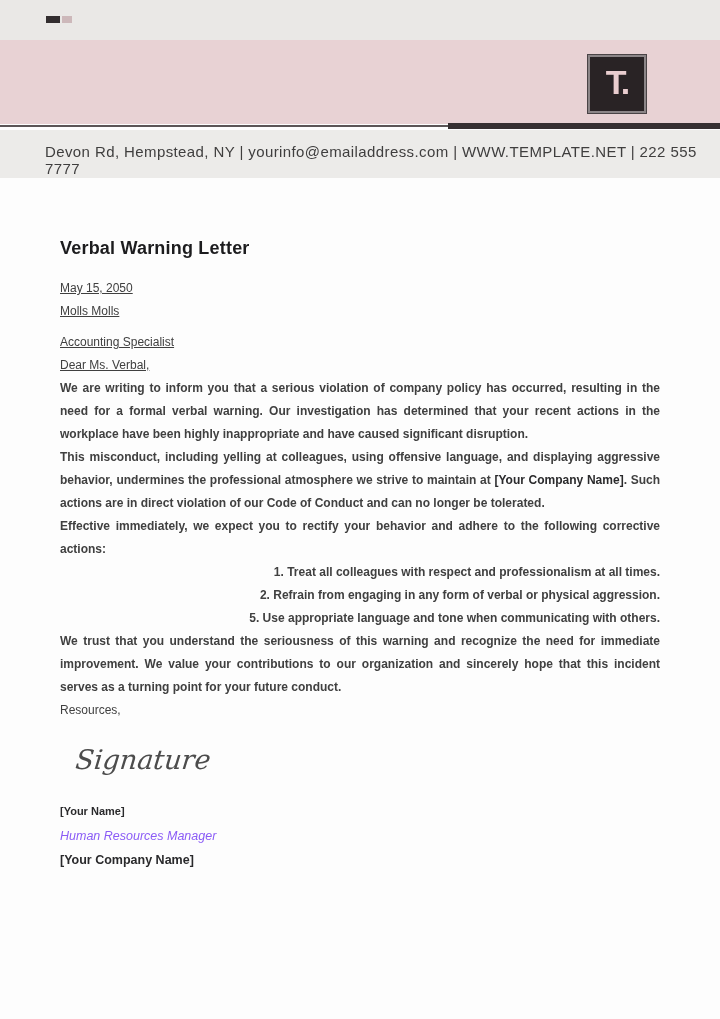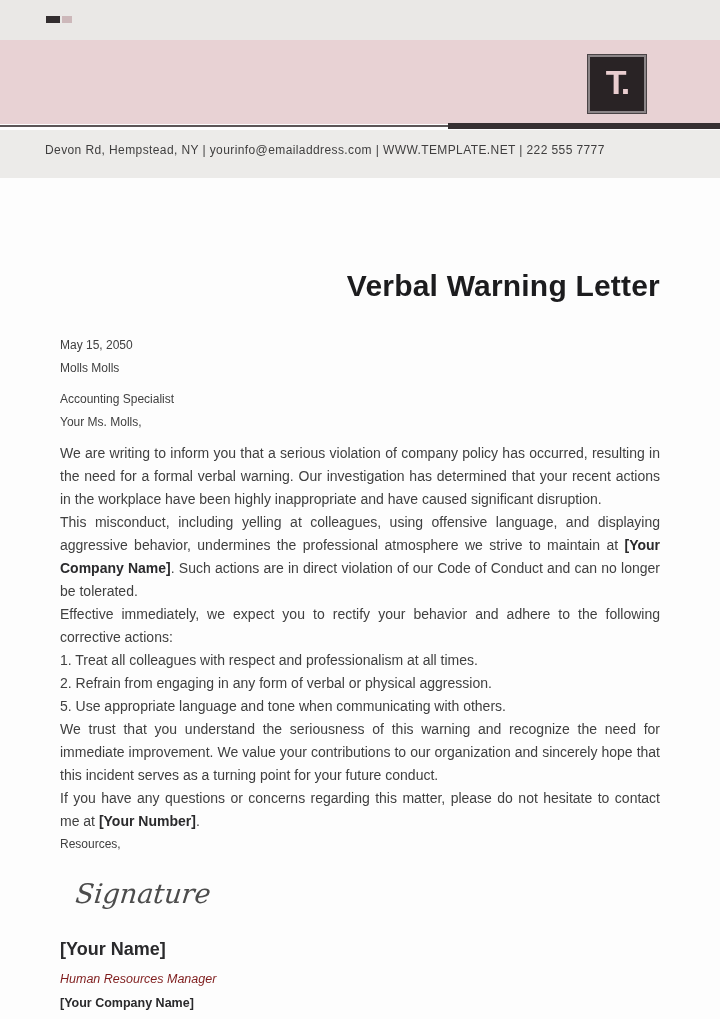--- a/index.html
+++ b/index.html
@@ -32,52 +32,52 @@
     letter-spacing: -2px; padding-bottom: 4px;
   }
 
   .divider-row { position: relative; height: 6px; background: transparent; }
   .divider-thin { position: absolute; left: 0; top: 1px; width: 100%; height: 2px; background: #5b5556; }
   .divider-thick { position: absolute; right: 0; top: -1px; width: 272px; height: 6px; background: #362f31; }
 
   .contact-bar { height: 48px; background: #ecebe9; position: relative; }
   .contact-line {
     position: absolute; left: 45px; top: 13px;
-    font-size: 12px; letter-spacing: 0.4px; color: #3f3e3e; text-align: right;
+    font-size: 15px; letter-spacing: 0.4px; color: #3f3e3e;
   }
 
   
   .letter { padding: 0 60px; }
   .letter-title {
-    margin-top: 91px;
-    text-align: right;
-    font-size: 30px; font-weight: bold; color: #1c1c1e;
+    margin-top: 60px;
+    text-align: left;
+    font-size: 18px; font-weight: bold; color: #1c1c1e;
     letter-spacing: 0.2px;
   }
-  .meta { margin-top: 31px; font-size: 12px; color: #404040; }
+  .meta { margin-top: 18px; font-size: 12px; color: #404040; text-decoration: underline; }
   .meta-line { line-height: 23px; }
   .meta-line.gapped { margin-top: 8px; }
 
-  .body-blocks { margin-top: 8px; font-size: 14px; color: #404040; }
+  .body-blocks { margin-top: 0; font-size: 12px; color: #404040; font-weight: bold; }
   .para { text-align: justify; line-height: 23px; }
   .para.gap { margin-top: 16px; }
   .para strong { color: #2a2a2c; }
-  .list-line { line-height: 23px; text-align: left; }
+  .list-line { line-height: 23px; text-align: right; }
 
   .closing-line { font-size: 12px; line-height: 23px; color: #404040; }
 
   .signature-script {
     margin-top: 22px; margin-left: 14px;
     font-family: "DejaVu Serif", serif; font-style: italic;
     font-size: 27px; color: #4c4c4c;
     transform: skewX(-6deg); transform-origin: left bottom;
     display: inline-block;
   }
-  .sender-name { margin-top: 30px; font-size: 18px; font-weight: bold; color: #2a2a2c; }
-  .sender-title { margin-top: 12px; font-size: 12.5px; font-style: italic; color: #7f1d1d; }
+  .sender-name { margin-top: 30px; font-size: 11px; font-weight: bold; color: #2a2a2c; }
+  .sender-title { margin-top: 12px; font-size: 12.5px; font-style: italic; color: #8b5cf6; }
   .sender-company { margin-top: 10px; font-size: 12.5px; font-weight: bold; color: #2a2a2c; }
 </style>
 </head>
 <body>
 
 <div class="top-strip">
   <div class="brand-mark">
     <span class="dark"></span>
     <span class="lite"></span>
   </div>
@@ -98,32 +98,31 @@
   <div class="contact-line">Devon Rd, Hempstead, NY | yourinfo@emailaddress.com | WWW.TEMPLATE.NET | 222 555 7777</div>
 </div>
 
 <div class="letter">
   <h1 class="letter-title">Verbal Warning Letter</h1>
 
   <div class="meta">
     <div class="meta-line">May 15, 2050</div>
     <div class="meta-line">Molls Molls</div>
     <div class="meta-line gapped">Accounting Specialist</div>
-    <div class="meta-line">Your Ms. Molls,</div>
+    <div class="meta-line">Dear Ms. Verbal,</div>
   </div>
 
   <div class="body-blocks">
       <p class="para"><span>We are writing to inform you that a serious violation of company policy has occurred, resulting in the need for a formal verbal warning. Our investigation has determined that your recent actions in the workplace have been highly inappropriate and have caused significant disruption.</span></p>
       <p class="para"><span>This misconduct, including yelling at colleagues, using offensive language, and displaying aggressive behavior, undermines the professional atmosphere we strive to maintain at </span><strong>[Your Company Name]</strong><span>. Such actions are in direct violation of our Code of Conduct and can no longer be tolerated.</span></p>
       <p class="para"><span>Effective immediately, we expect you to rectify your behavior and adhere to the following corrective actions:</span></p>
       <div class="list-line">1. Treat all colleagues with respect and professionalism at all times.</div>
       <div class="list-line">2. Refrain from engaging in any form of verbal or physical aggression.</div>
       <div class="list-line">5. Use appropriate language and tone when communicating with others.</div>
       <p class="para"><span>We trust that you understand the seriousness of this warning and recognize the need for immediate improvement. We value your contributions to our organization and sincerely hope that this incident serves as a turning point for your future conduct.</span></p>
-      <p class="para"><span>If you have any questions or concerns regarding this matter, please do not hesitate to contact me at </span><strong>[Your Number]</strong><span>.</span></p>
     </div>
 
   <div class="closing-line">Resources,</div>
 
   <div>
     <span class="signature-script">Signature</span>
   </div>
 
   <div class="sender-name">[Your Name]</div>
   <div class="sender-title">Human Resources Manager</div>

